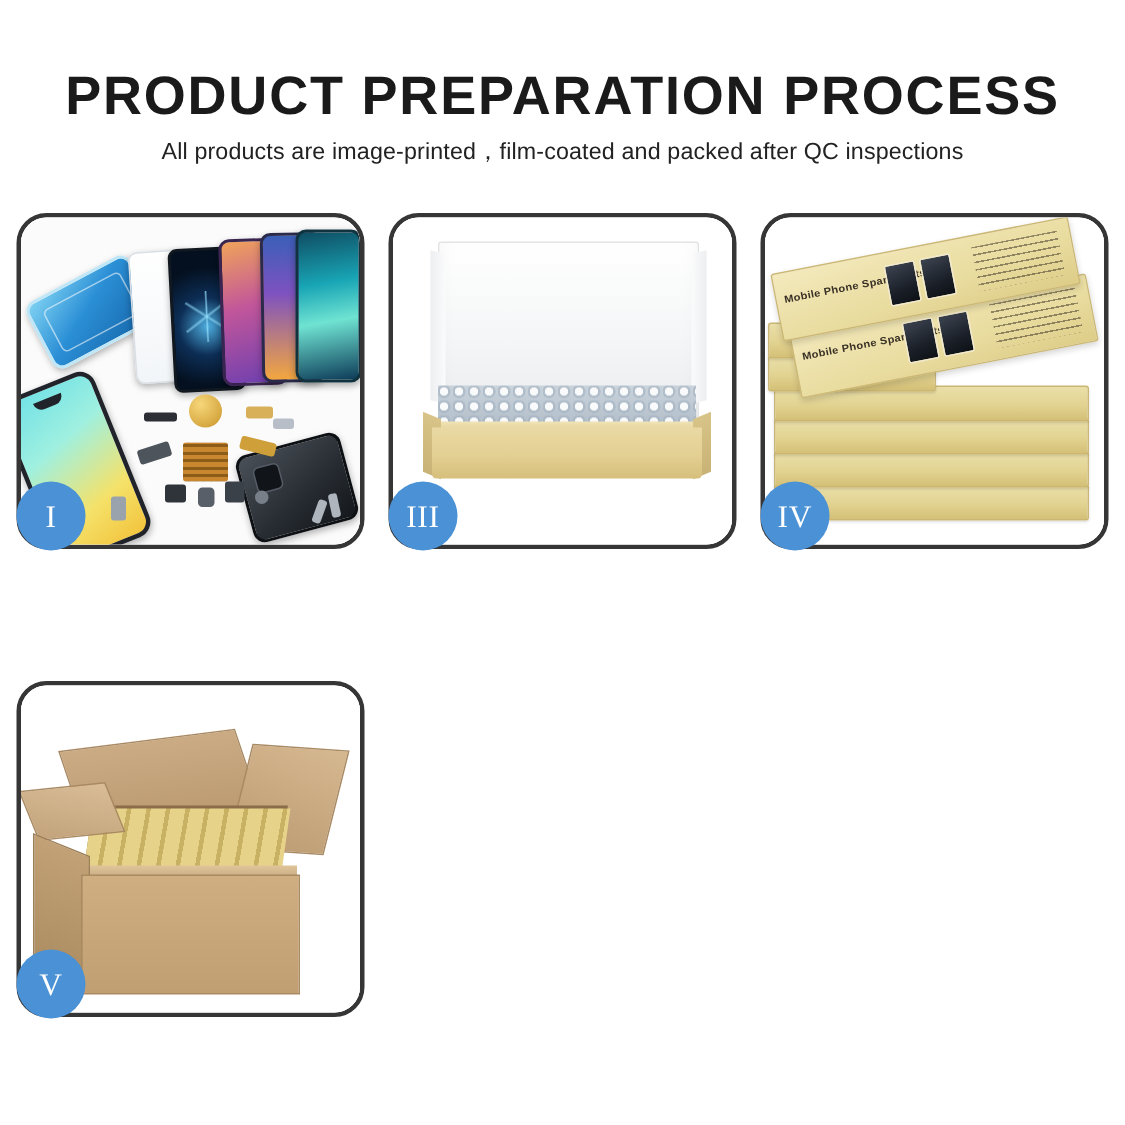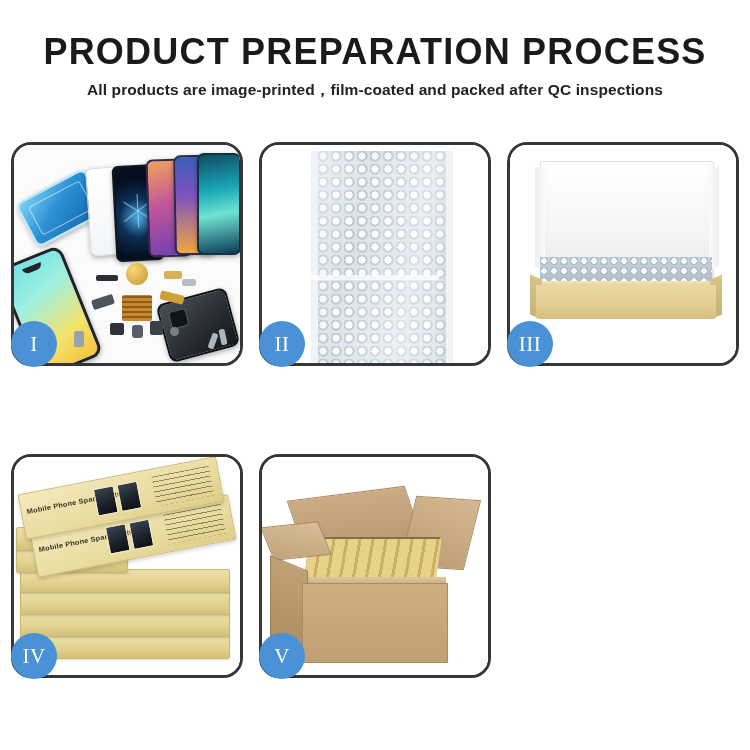--- a/index.html
+++ b/index.html
@@ -11,41 +11,41 @@
     height: 750px;
     background: #ffffff;
     font-family: "Liberation Sans", sans-serif;
     overflow: hidden;
     position: relative;
   }
 
   
   .header {
     position: absolute;
-    top: 0; left: 0;
+    top: 12px; left: 0;
     width: 750px;
     height: 130px;
     text-align: center;
   }
   .page-title {
     margin: 0;
     padding-top: 30px;
     font-size: 36px;
     font-weight: 700;
     letter-spacing: 1.2px;
     color: #1a1a1a;
     font-family: "Liberation Sans", sans-serif;
     line-height: 44px;
     white-space: nowrap;
   }
   .page-subtitle {
     margin: 0;
     padding-top: 6px;
     font-size: 15.5px;
-    font-weight: 700;
+    font-weight: 400;
     color: #222222;
     letter-spacing: 0.1px;
     line-height: 20px;
     white-space: nowrap;
   }
 
   
   .grid {
     position: absolute;
     top: 142px;
@@ -497,29 +497,20 @@
         <div class="part p10"></div>
         <div class="part p11"></div>
         <div class="part p12"></div>
         <div class="part p13"></div>
         <div class="part p14"></div>
       </div>
     </div>
     <div class="badge">I</div>
   </div>
 
-  <div class="card">
-    <div class="card-inner">
-      <div class="scene-bubble">
-        <div class="bubble-sheet"></div>
-        <div class="bubble-seam"></div>
-      </div>
-    </div>
-    <div class="badge">II</div>
-  </div>
 
   <div class="card">
     <div class="card-inner">
       <div class="scene-openbox">
         <div class="ob-lid"></div>
         <div class="ob-foam"></div>
         <div class="ob-rim"></div>
         <div class="ob-left"></div>
         <div class="ob-right"></div>
         <div class="ob-front"></div>

